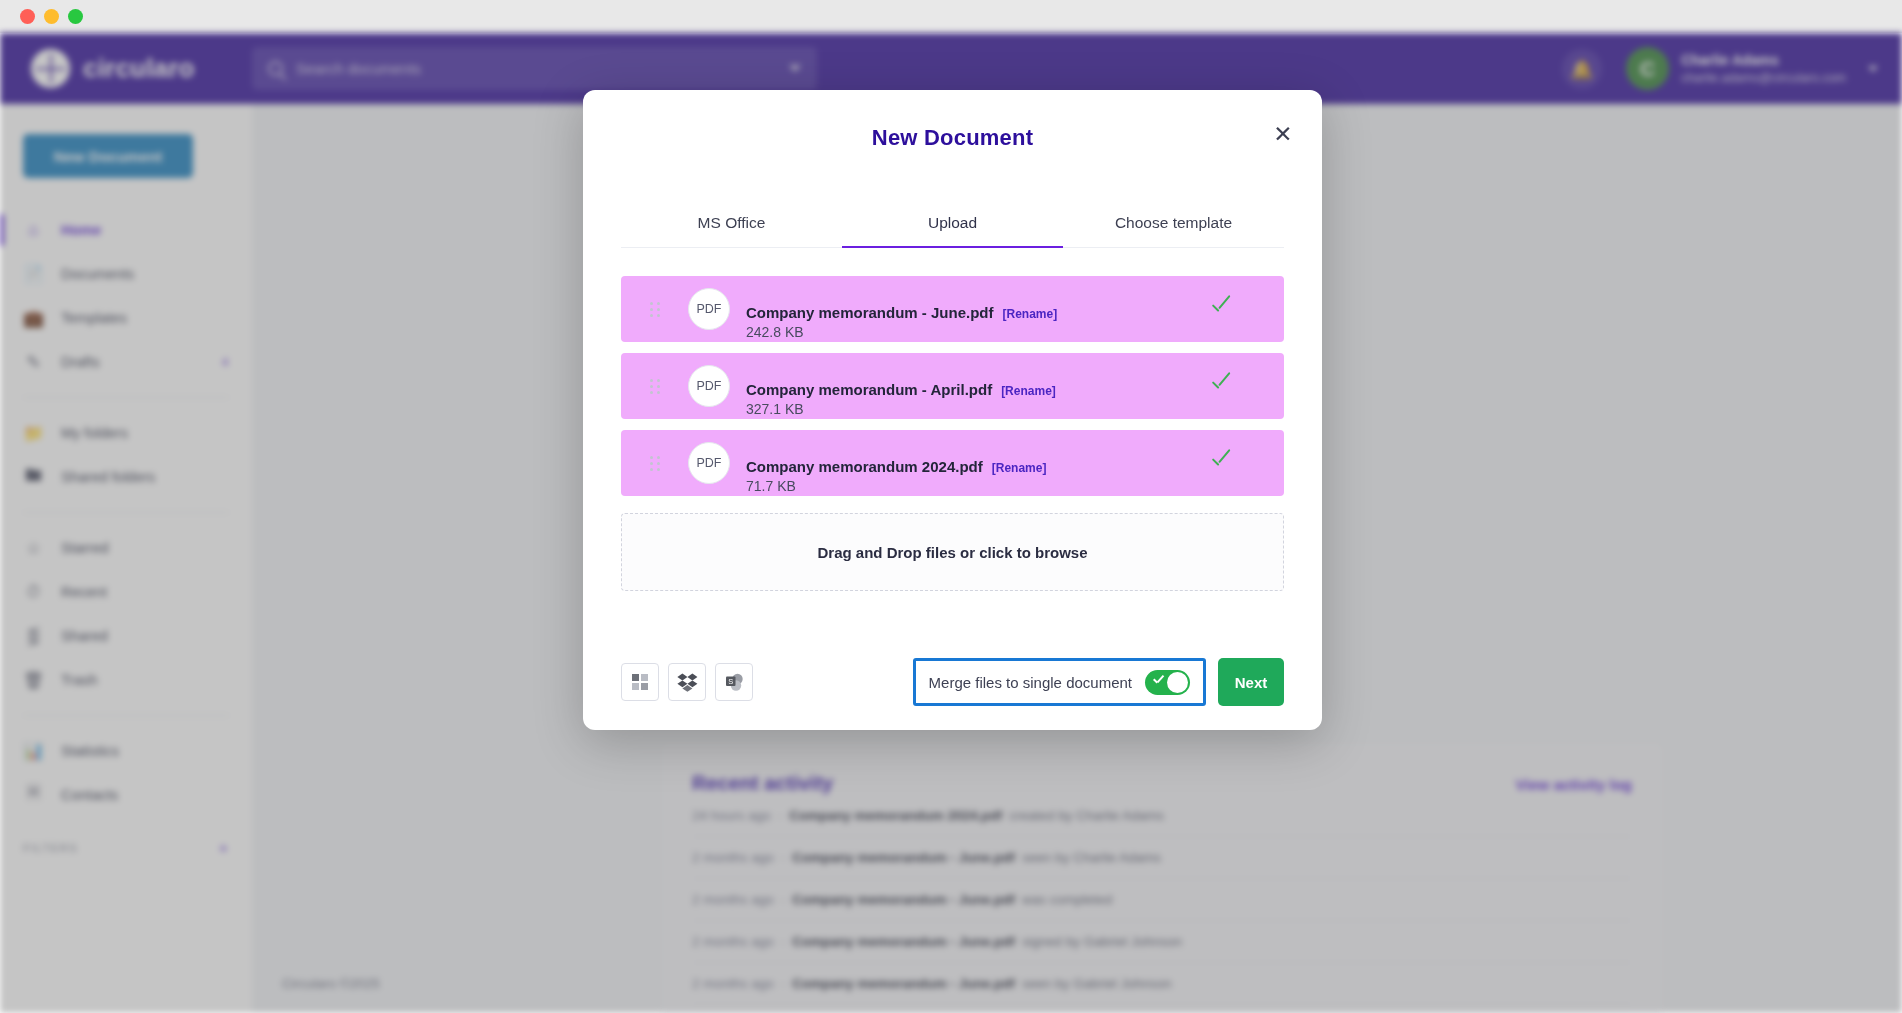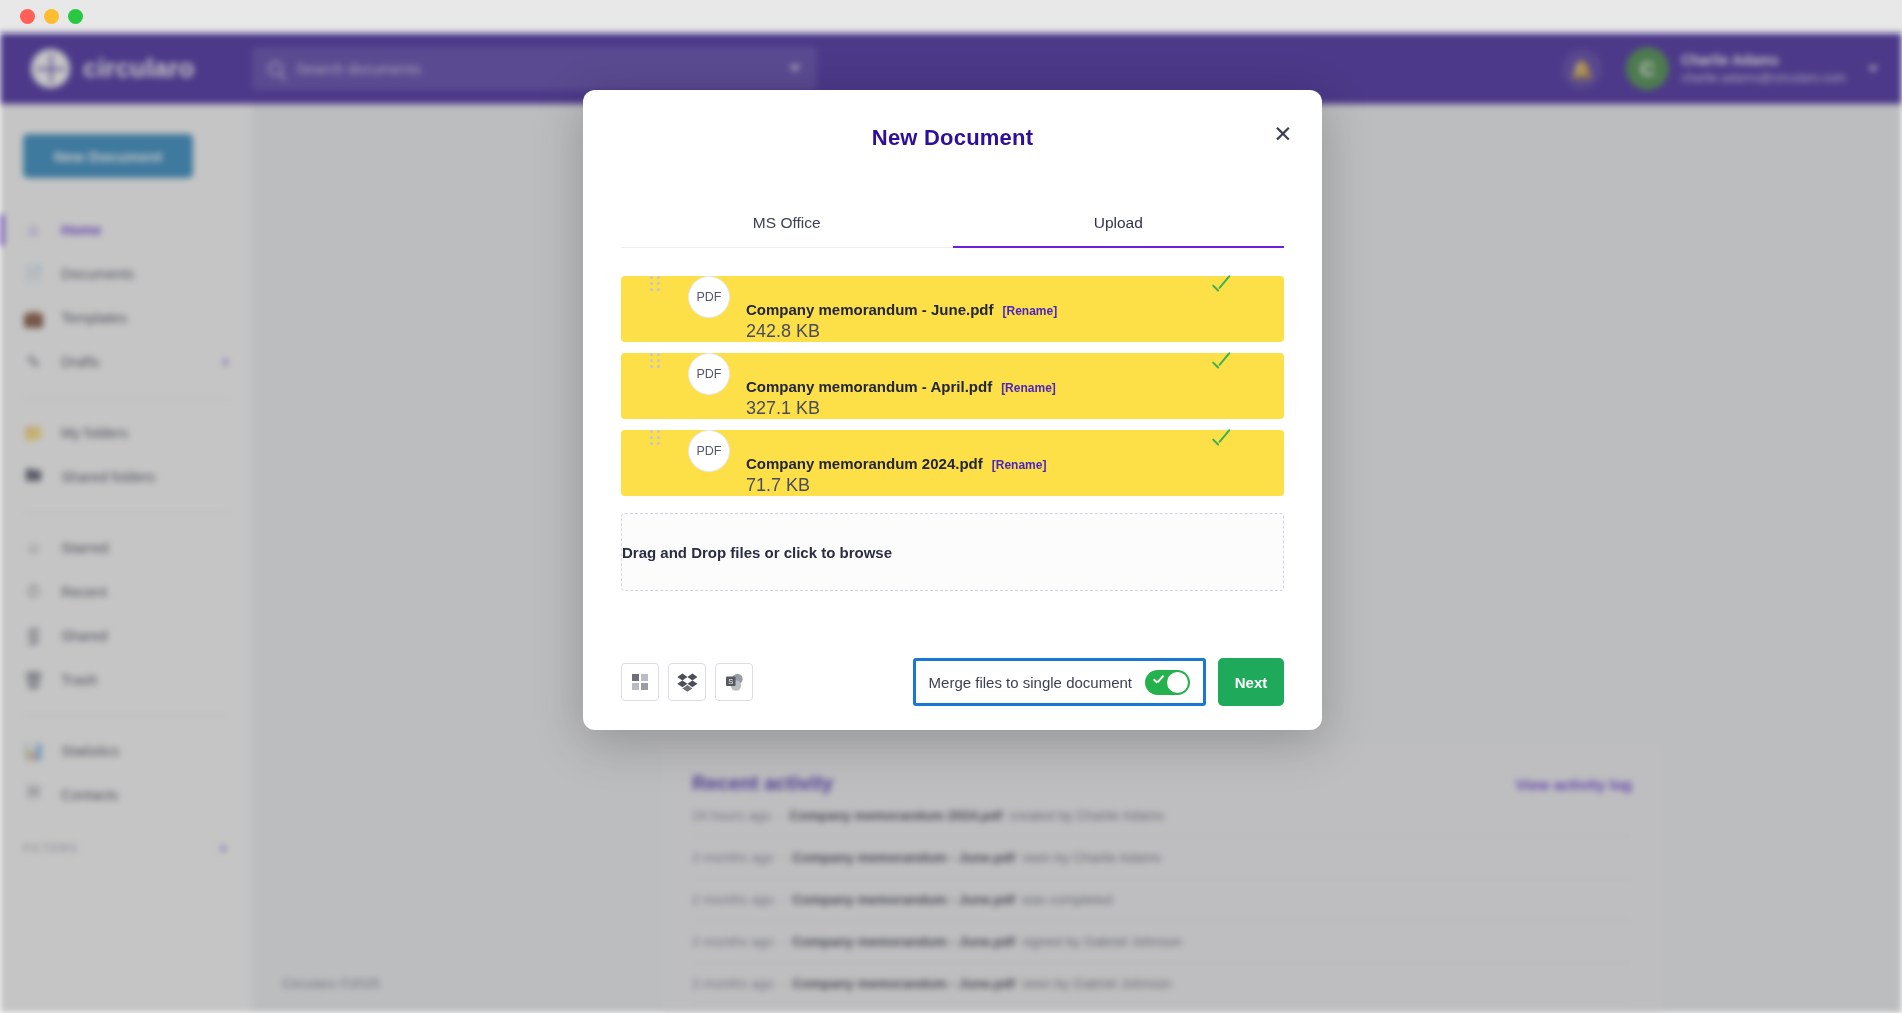--- a/index.html
+++ b/index.html
@@ -219,58 +219,58 @@
     font-size: 15.5px; color: #3e4153; position: relative;
   }
   .tab.active { color: #30324a; }
   .tab.active::after {
     content: ""; position: absolute; bottom: -1px; left: 0; right: 0;
     height: 2.5px; background: #6b1fe0;
   }
 
   .file-list { margin: 28px 38px 0; }
   .file-row {
-    height: 66px; background: #fde047; border-radius: 4px;
-    display: flex; align-items: flex-start; margin-bottom: 11px; padding: 0 20px;
+    height: 66px; background: #f0abfc; border-radius: 4px;
+    display: flex; align-items: center; margin-bottom: 11px; padding: 0 20px;
   }
   .drag-handle {
     width: 14px; display: grid; grid-template-columns: 3px 3px;
     gap: 3px 4px; flex: none; margin-left: 9px;
   }
   .drag-handle i { width: 3px; height: 3px; background: #c2c4d0; border-radius: 50%; display: block; }
   .pdf-badge {
     width: 42px; height: 42px; border-radius: 50%;
     border: 1px solid #e6e7ee; background: #fff;
     display: flex; align-items: center; justify-content: center;
     font-size: 12.5px; color: #55586c; margin-left: 24px; flex: none;
   }
   .file-meta { margin-left: 16px; }
   .file-name-line { display: flex; align-items: baseline; gap: 9px; }
   .file-name { font-size: 15px; font-weight: 700; color: #23253a; }
   .rename-link { font-size: 12px; font-weight: 700; color: #4b25c2; margin-top: 28px; }
-  .file-size { font-size: 18px; color: #484b5f; margin-top: 3px; }
+  .file-size { font-size: 14px; color: #484b5f; margin-top: 3px; }
   .check {
     margin-left: auto; margin-right: 30px;
     width: 26px; height: 26px; position: relative; flex: none;
   }
   .check::before {
     content: ""; position: absolute; left: 3px; top: 11px;
     width: 9px; height: 2.4px; background: #3eb053;
     transform: rotate(45deg); border-radius: 1px;
   }
   .check::after {
     content: ""; position: absolute; left: 8px; top: 5px;
     width: 17px; height: 2.4px; background: #3eb053;
     transform: rotate(-50deg); border-radius: 1px;
   }
 
   .dropzone {
     margin: 17px 38px 0; height: 78px;
     border: 1px dashed #d2d4de; border-radius: 4px; background: #fcfcfd;
-    display: flex; align-items: center; 
+    display: flex; align-items: center; justify-content: center;
   }
   .dropzone span { font-size: 15px; font-weight: 700; color: #2b2d42; }
 
   .modal-footer {
     position: absolute; left: 38px; right: 38px; bottom: 24px;
     display: flex; align-items: center;
   }
   .src-btns { display: flex; gap: 9px; }
   .src-btn {
     width: 38px; height: 38px; border: 1px solid #dcdee6;
@@ -469,20 +469,21 @@
 
 <div class="overlay">
   <div class="modal">
 
     <div class="modal-title">New Document</div>
     <div class="modal-close">✕</div>
 
     <div class="tabs">
       <div class="tab">MS Office</div>
       <div class="tab active">Upload</div>
+      <div class="tab">Choose template</div>
     </div>
 
     <div class="file-list">
 
       <div class="file-row">
         <div class="drag-handle">
           <i></i>
             <i></i>
             <i></i>
             <i></i>

